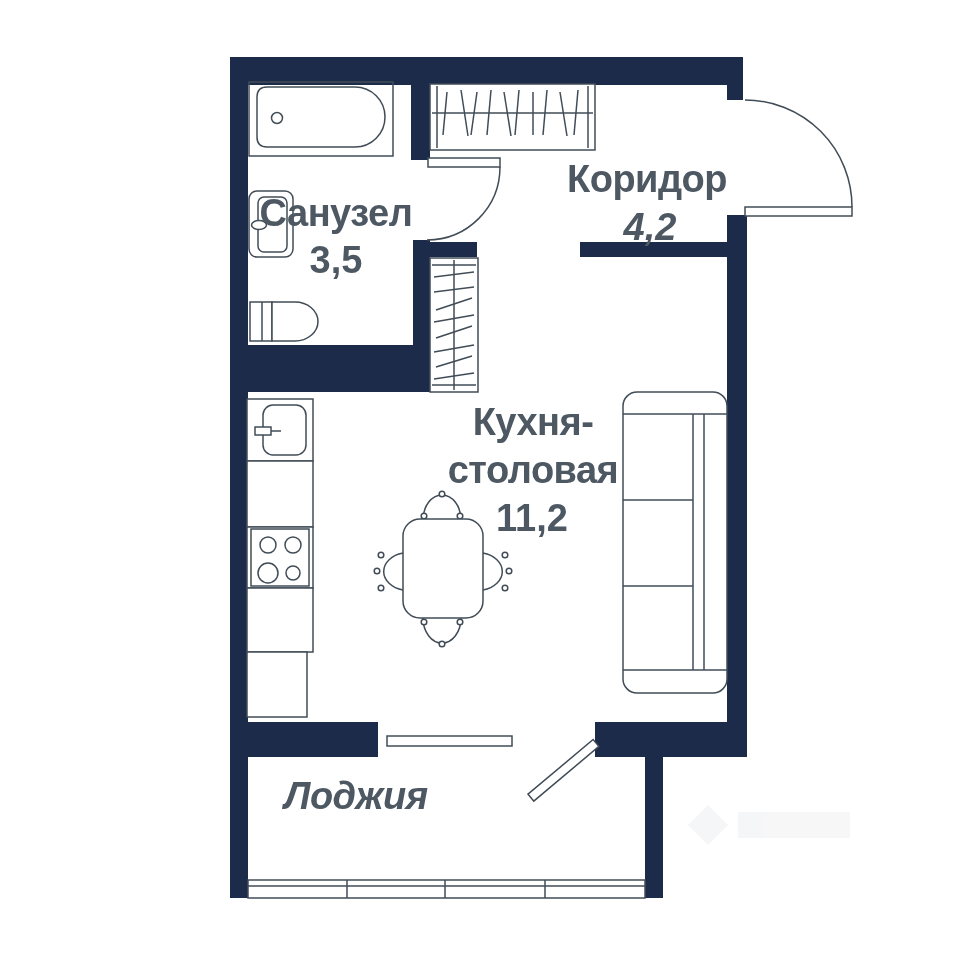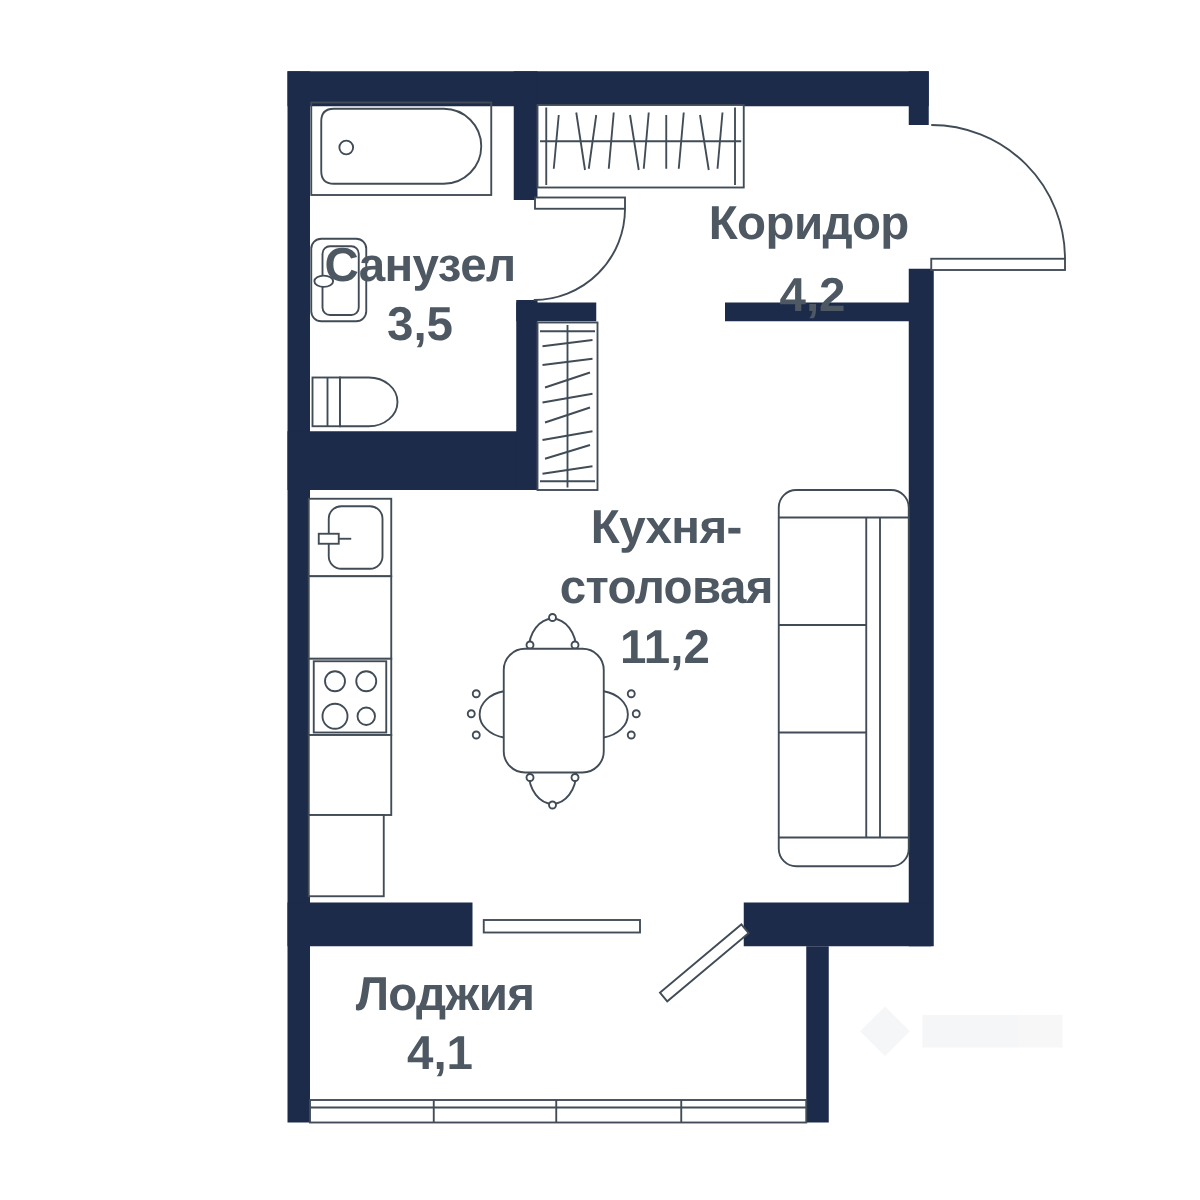--- a/index.html
+++ b/index.html
@@ -168,22 +168,21 @@
     <g opacity="0.05" fill="#5a6a7a">
       <polygon points="688,825 708,805 728,825 708,845"></polygon>
       <rect x="738" y="812" width="112" height="26"></rect>
     </g>
   </svg>
 
   <div class="label" style="left:236px;top:194px;">Санузел</div>
   <div class="label num" style="left:236px;top:241px;">3,5</div>
 
   <div class="label" style="left:547px;top:160px;">Коридор</div>
-  <div class="label num" style="left:550px;top:218px;">4,2</div>
+  <div class="label num" style="left:550px;top:208px;font-style:italic;">4,2</div>
 
   <div class="label" style="left:433px;top:451px;">столовая</div>
   <div class="label" style="left:433px;top:403px;">Кухня-</div>
   <div class="label num" style="left:432px;top:499px;">11,2</div>
 
-  <div class="label" style="left:256px;top:777px;">Лоджия</div>
-  <div class="label num" style="left:252px;top:824px;">4,1</div>
+  <div class="label" style="left:256px;top:777px;font-style:italic;">Лоджия</div>
 
 </div>
 
 </body></html>

